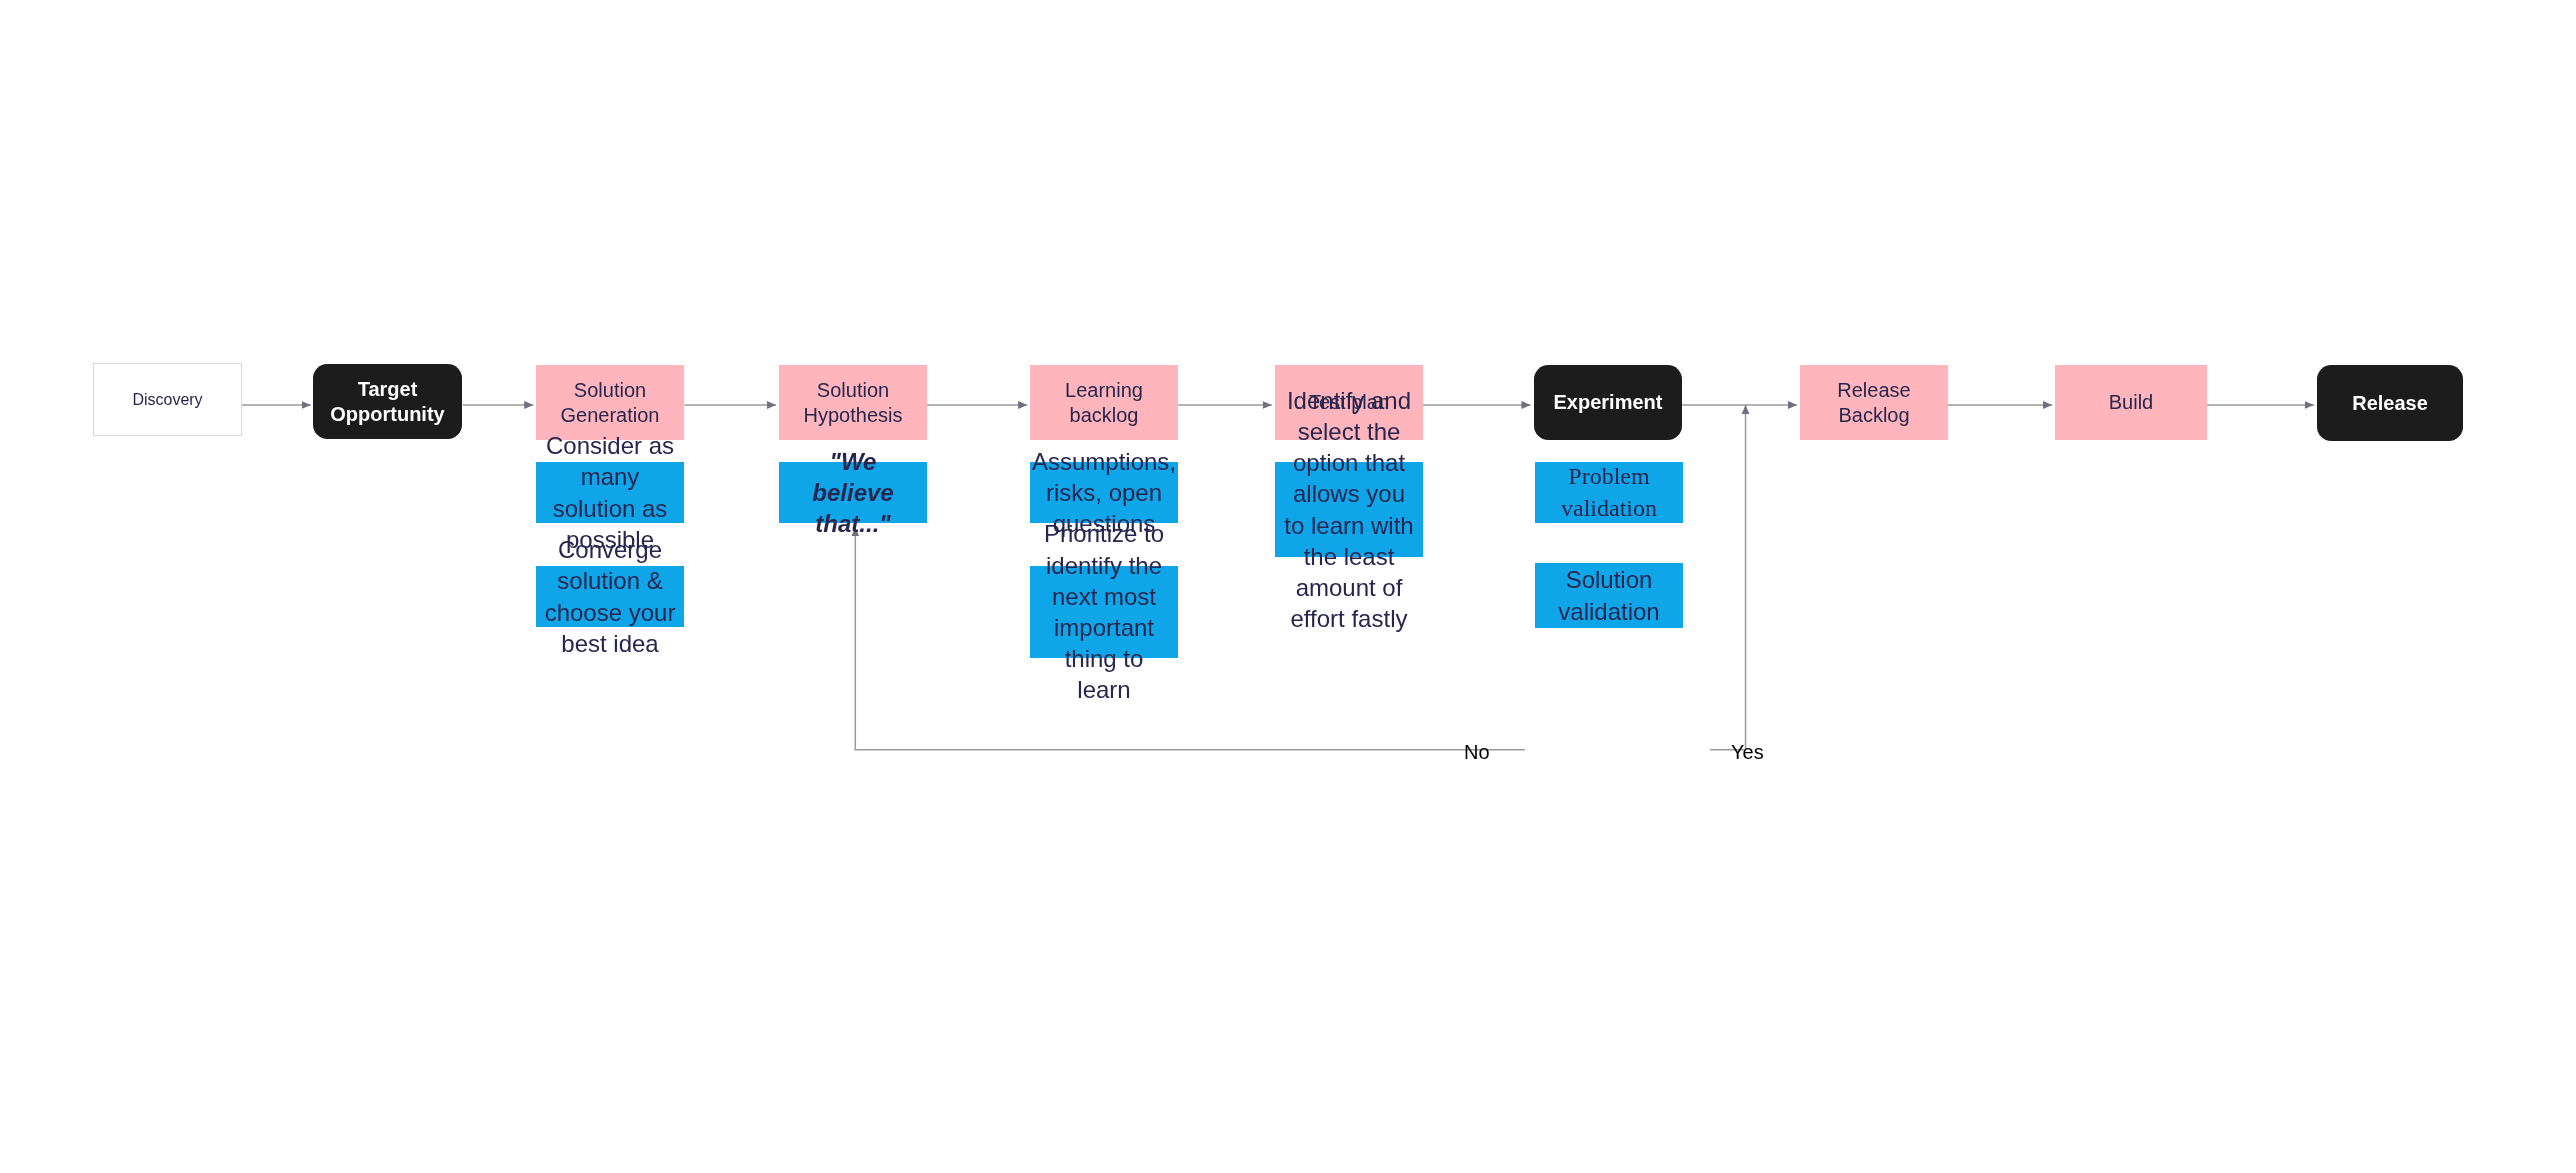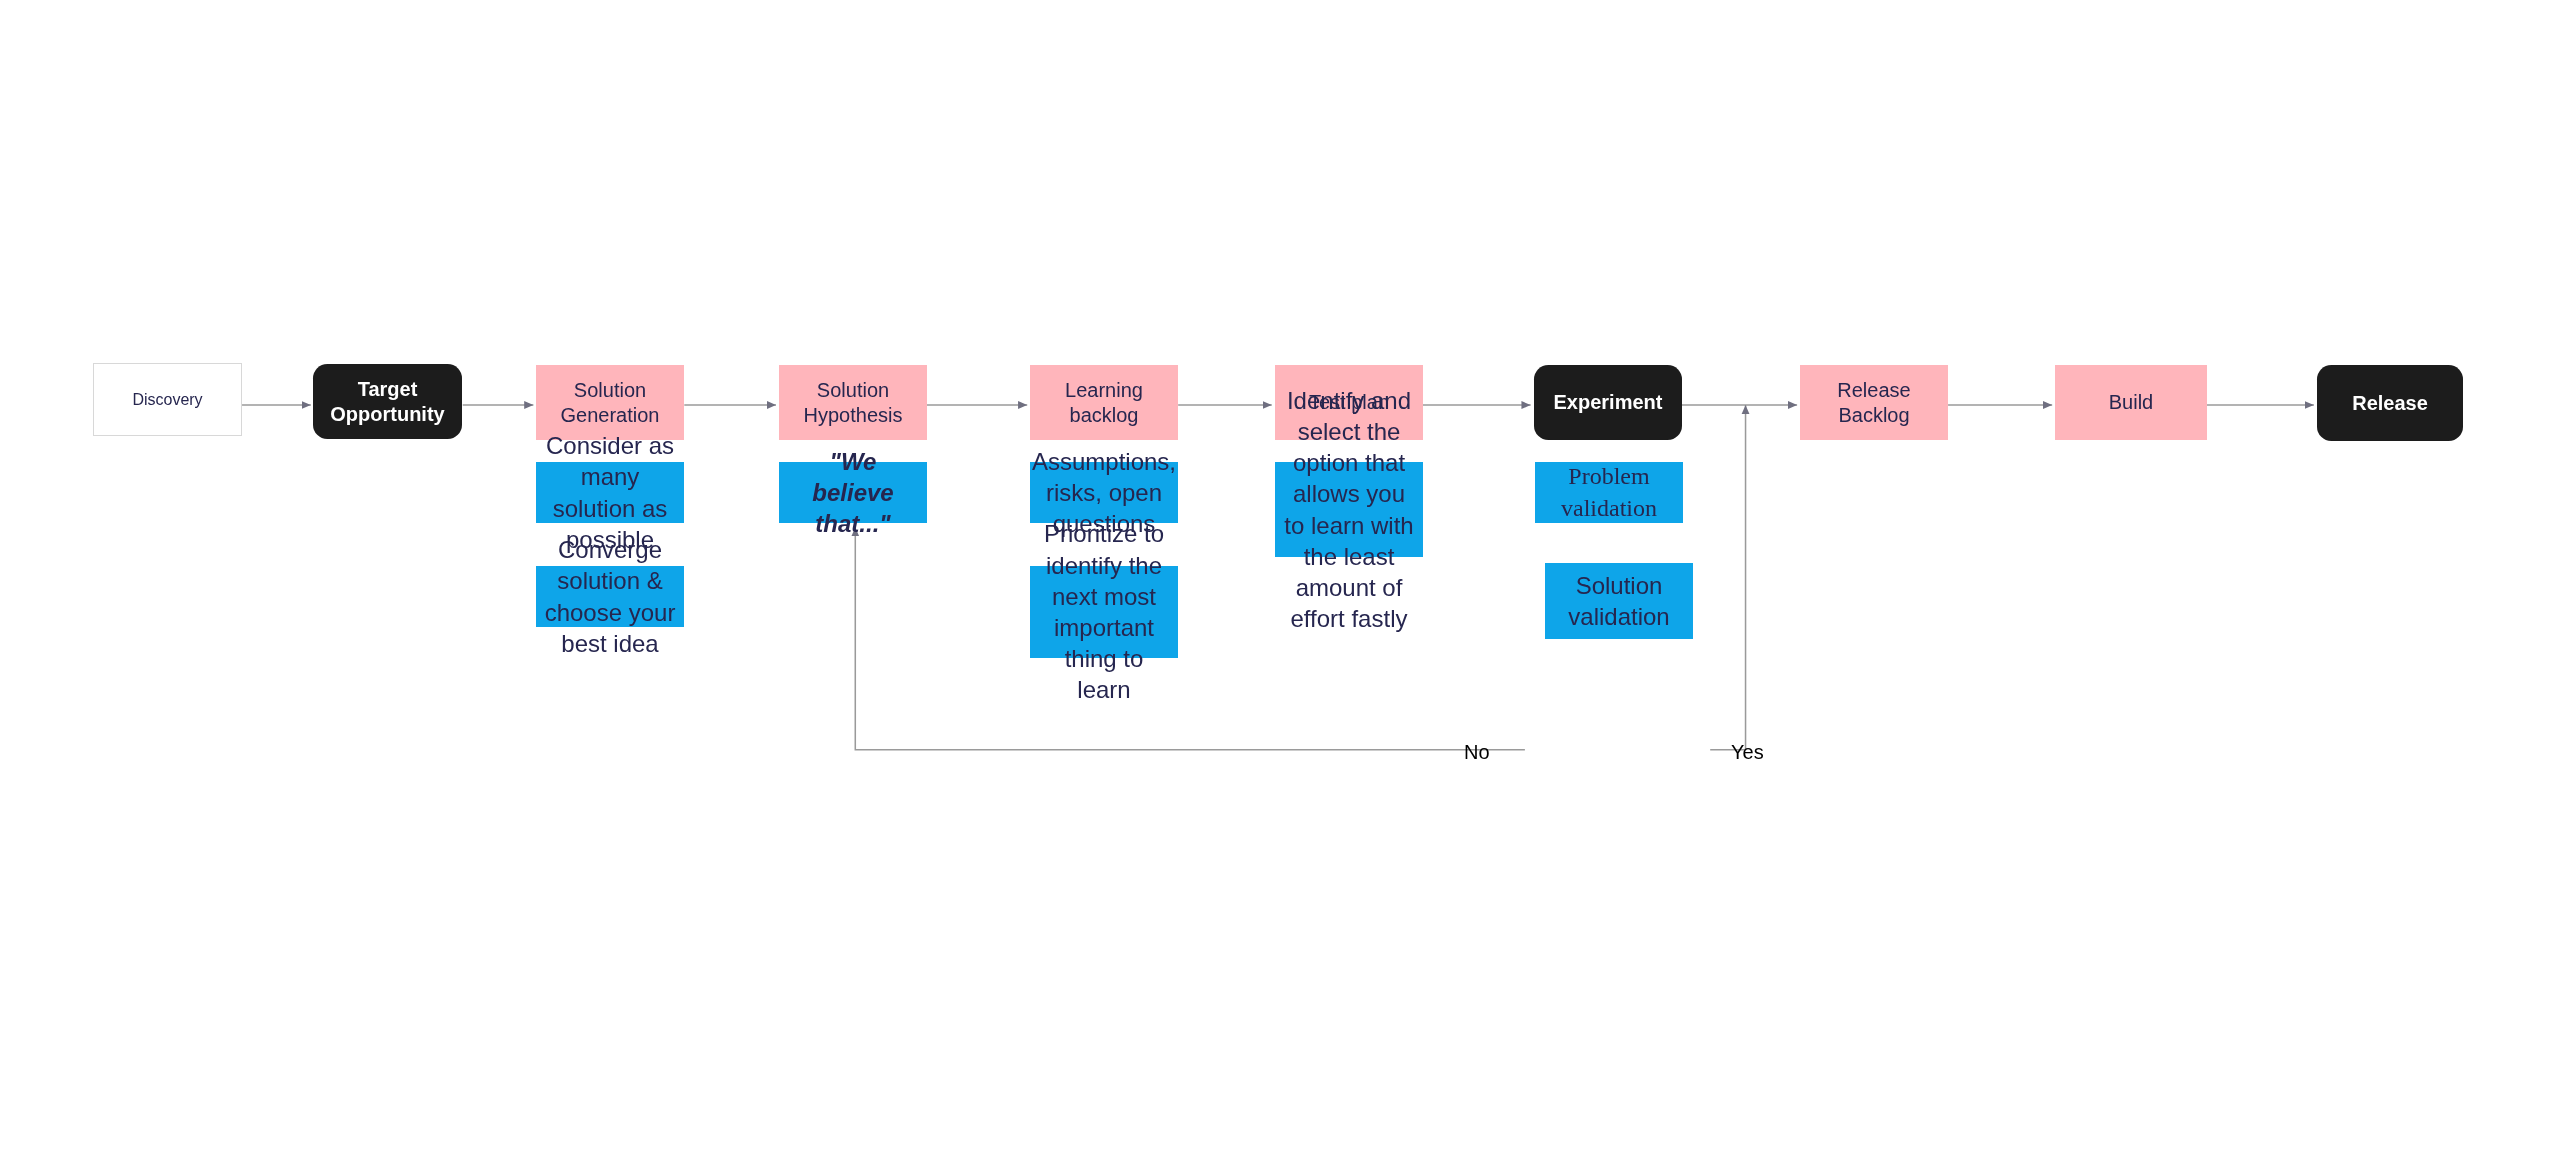--- a/index.html
+++ b/index.html
@@ -184,21 +184,21 @@
   </div>
 
   <div class="subbox" style="left:1275px; top:462px; width:148px; height:95px;">
     <span>Identify and select the option that allows you to learn with the least amount of effort fastly</span>
   </div>
 
   <div class="subbox" style="left:1535px; top:462px; width:148px; height:61px;font-family:Liberation Serif, serif;">
     <span>Problem validation</span>
   </div>
 
-  <div class="subbox" style="left:1535px; top:563px; width:148px; height:76px;margin-left:10px;">
+  <div class="subbox" style="left:1535px; top:563px; width:148px; height:65px;">
     <span>Solution validation</span>
   </div>
 
 
   <div class="edge-label" style="left:1464px; top:741px;">
     <span>No</span>
   </div>
 
   <div class="edge-label" style="left:1731px; top:741px;">
     <span>Yes</span>

